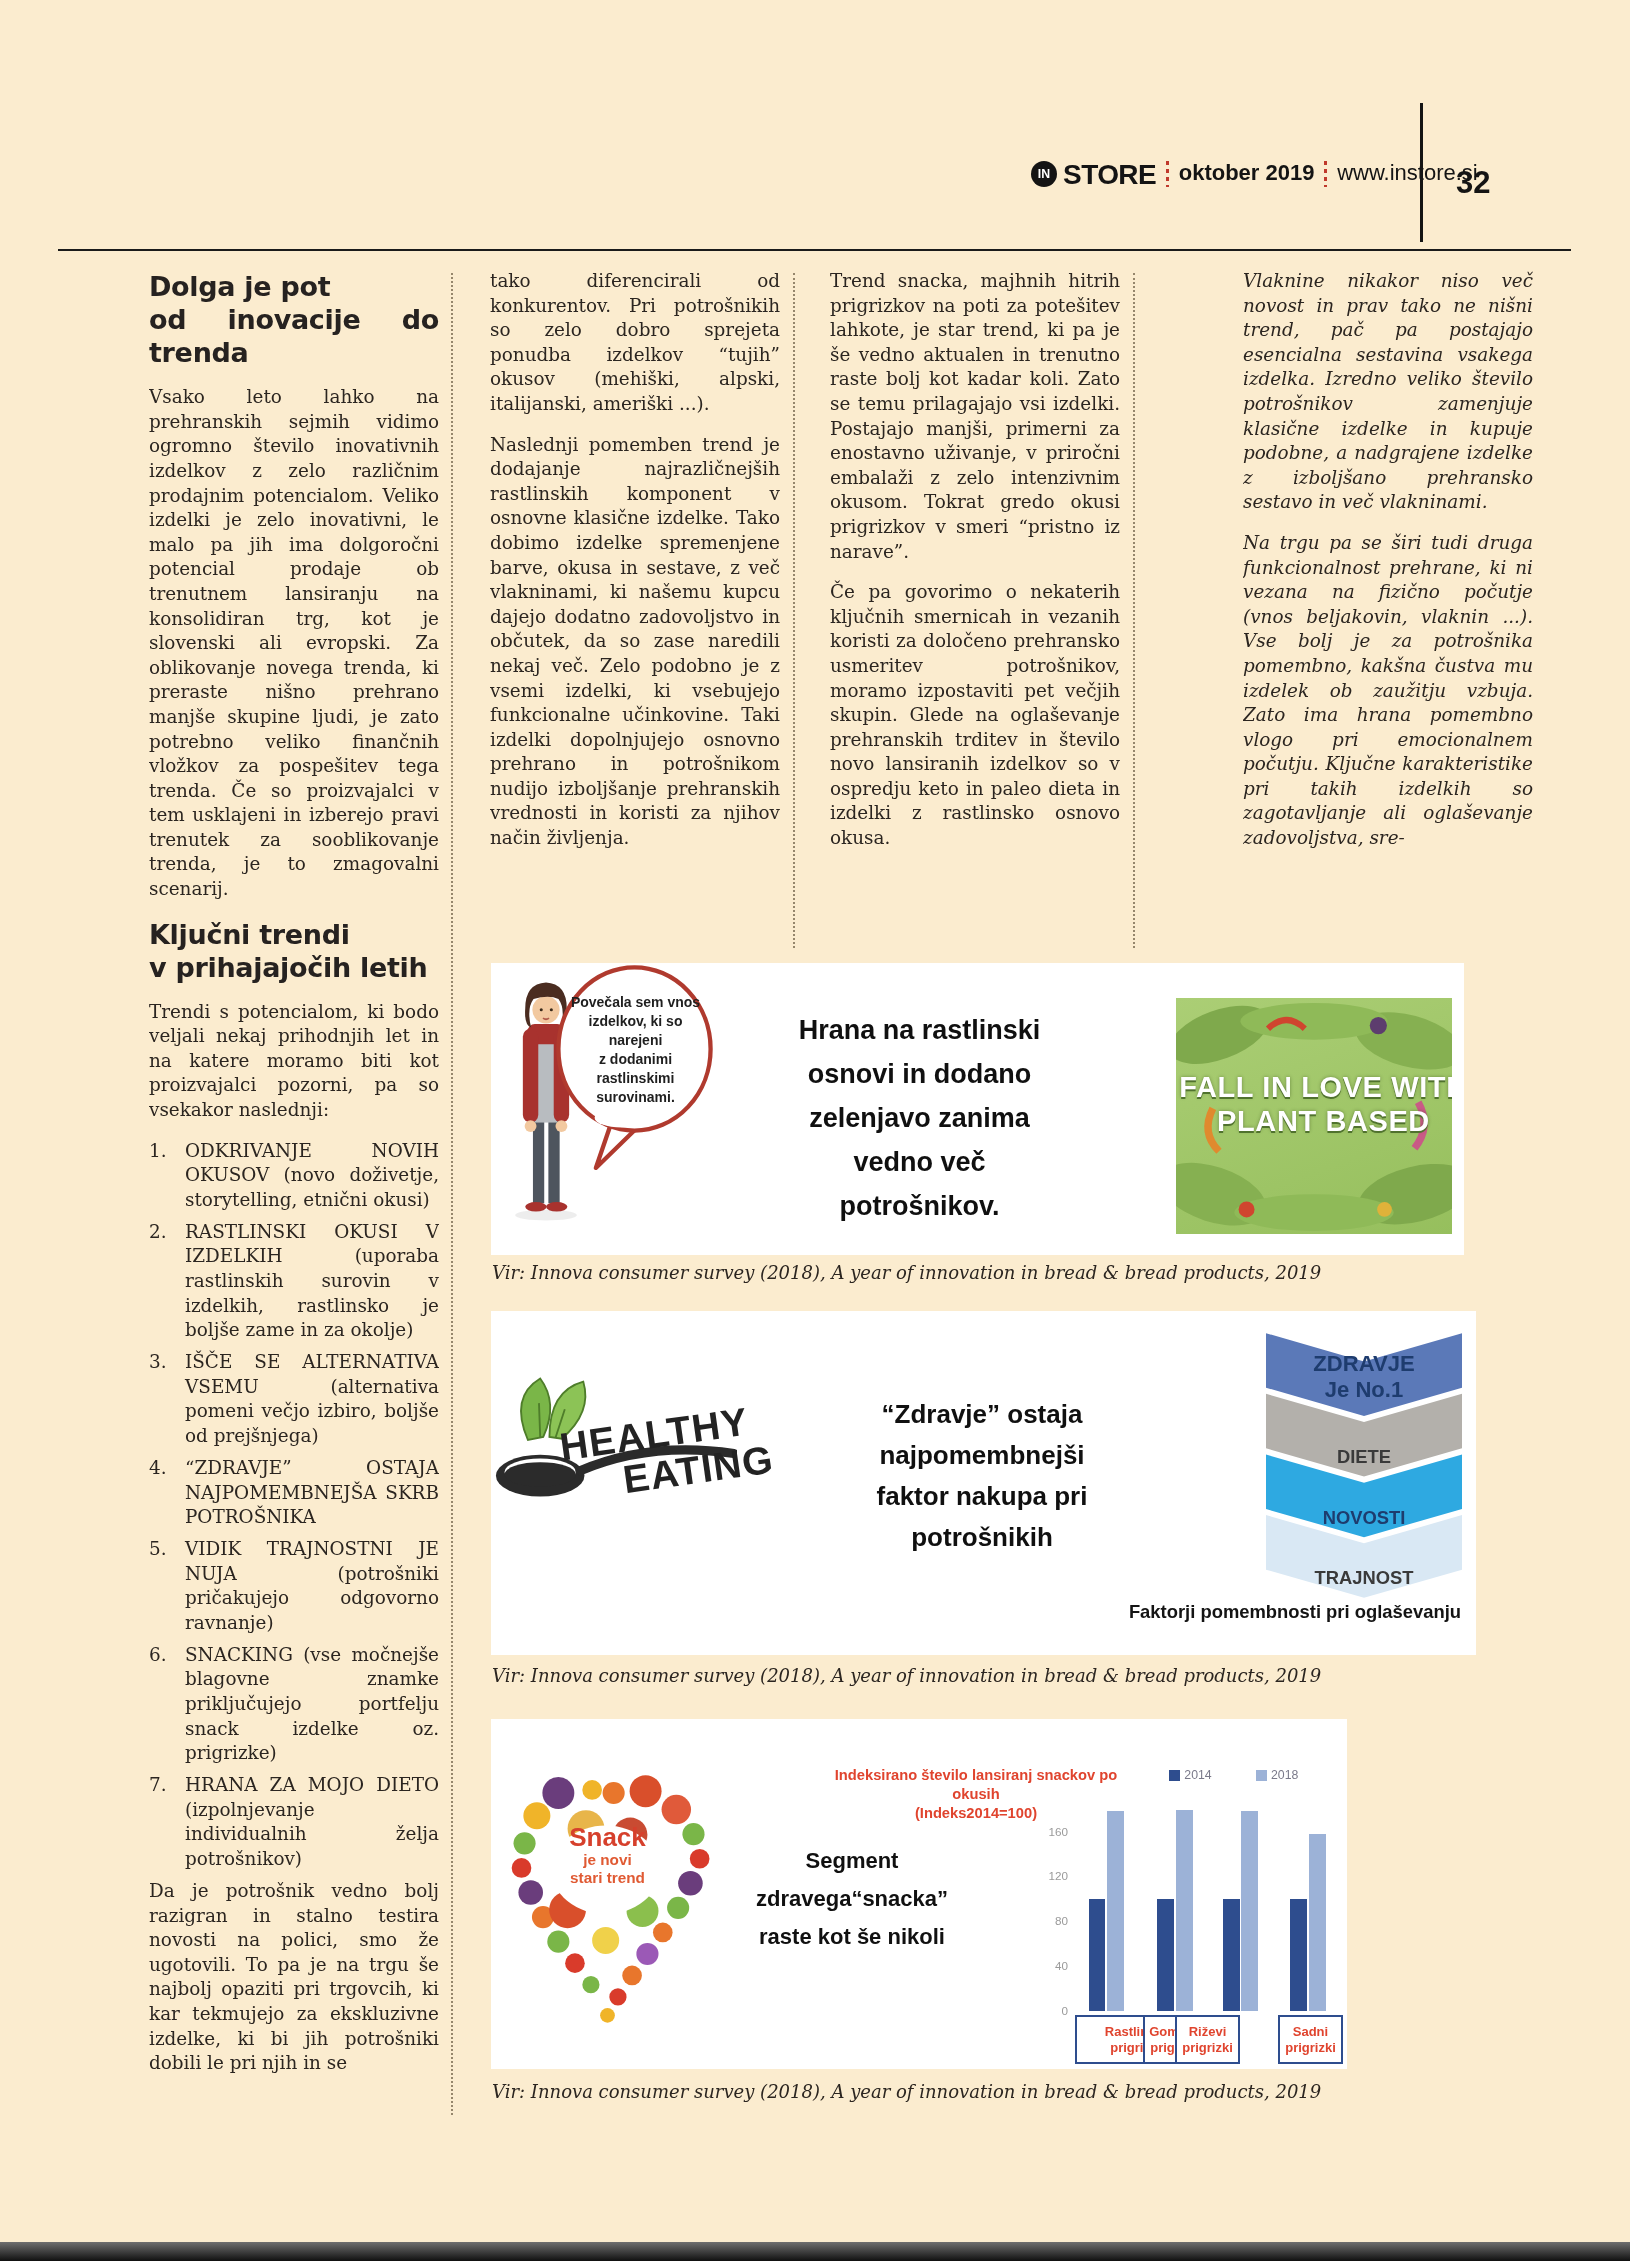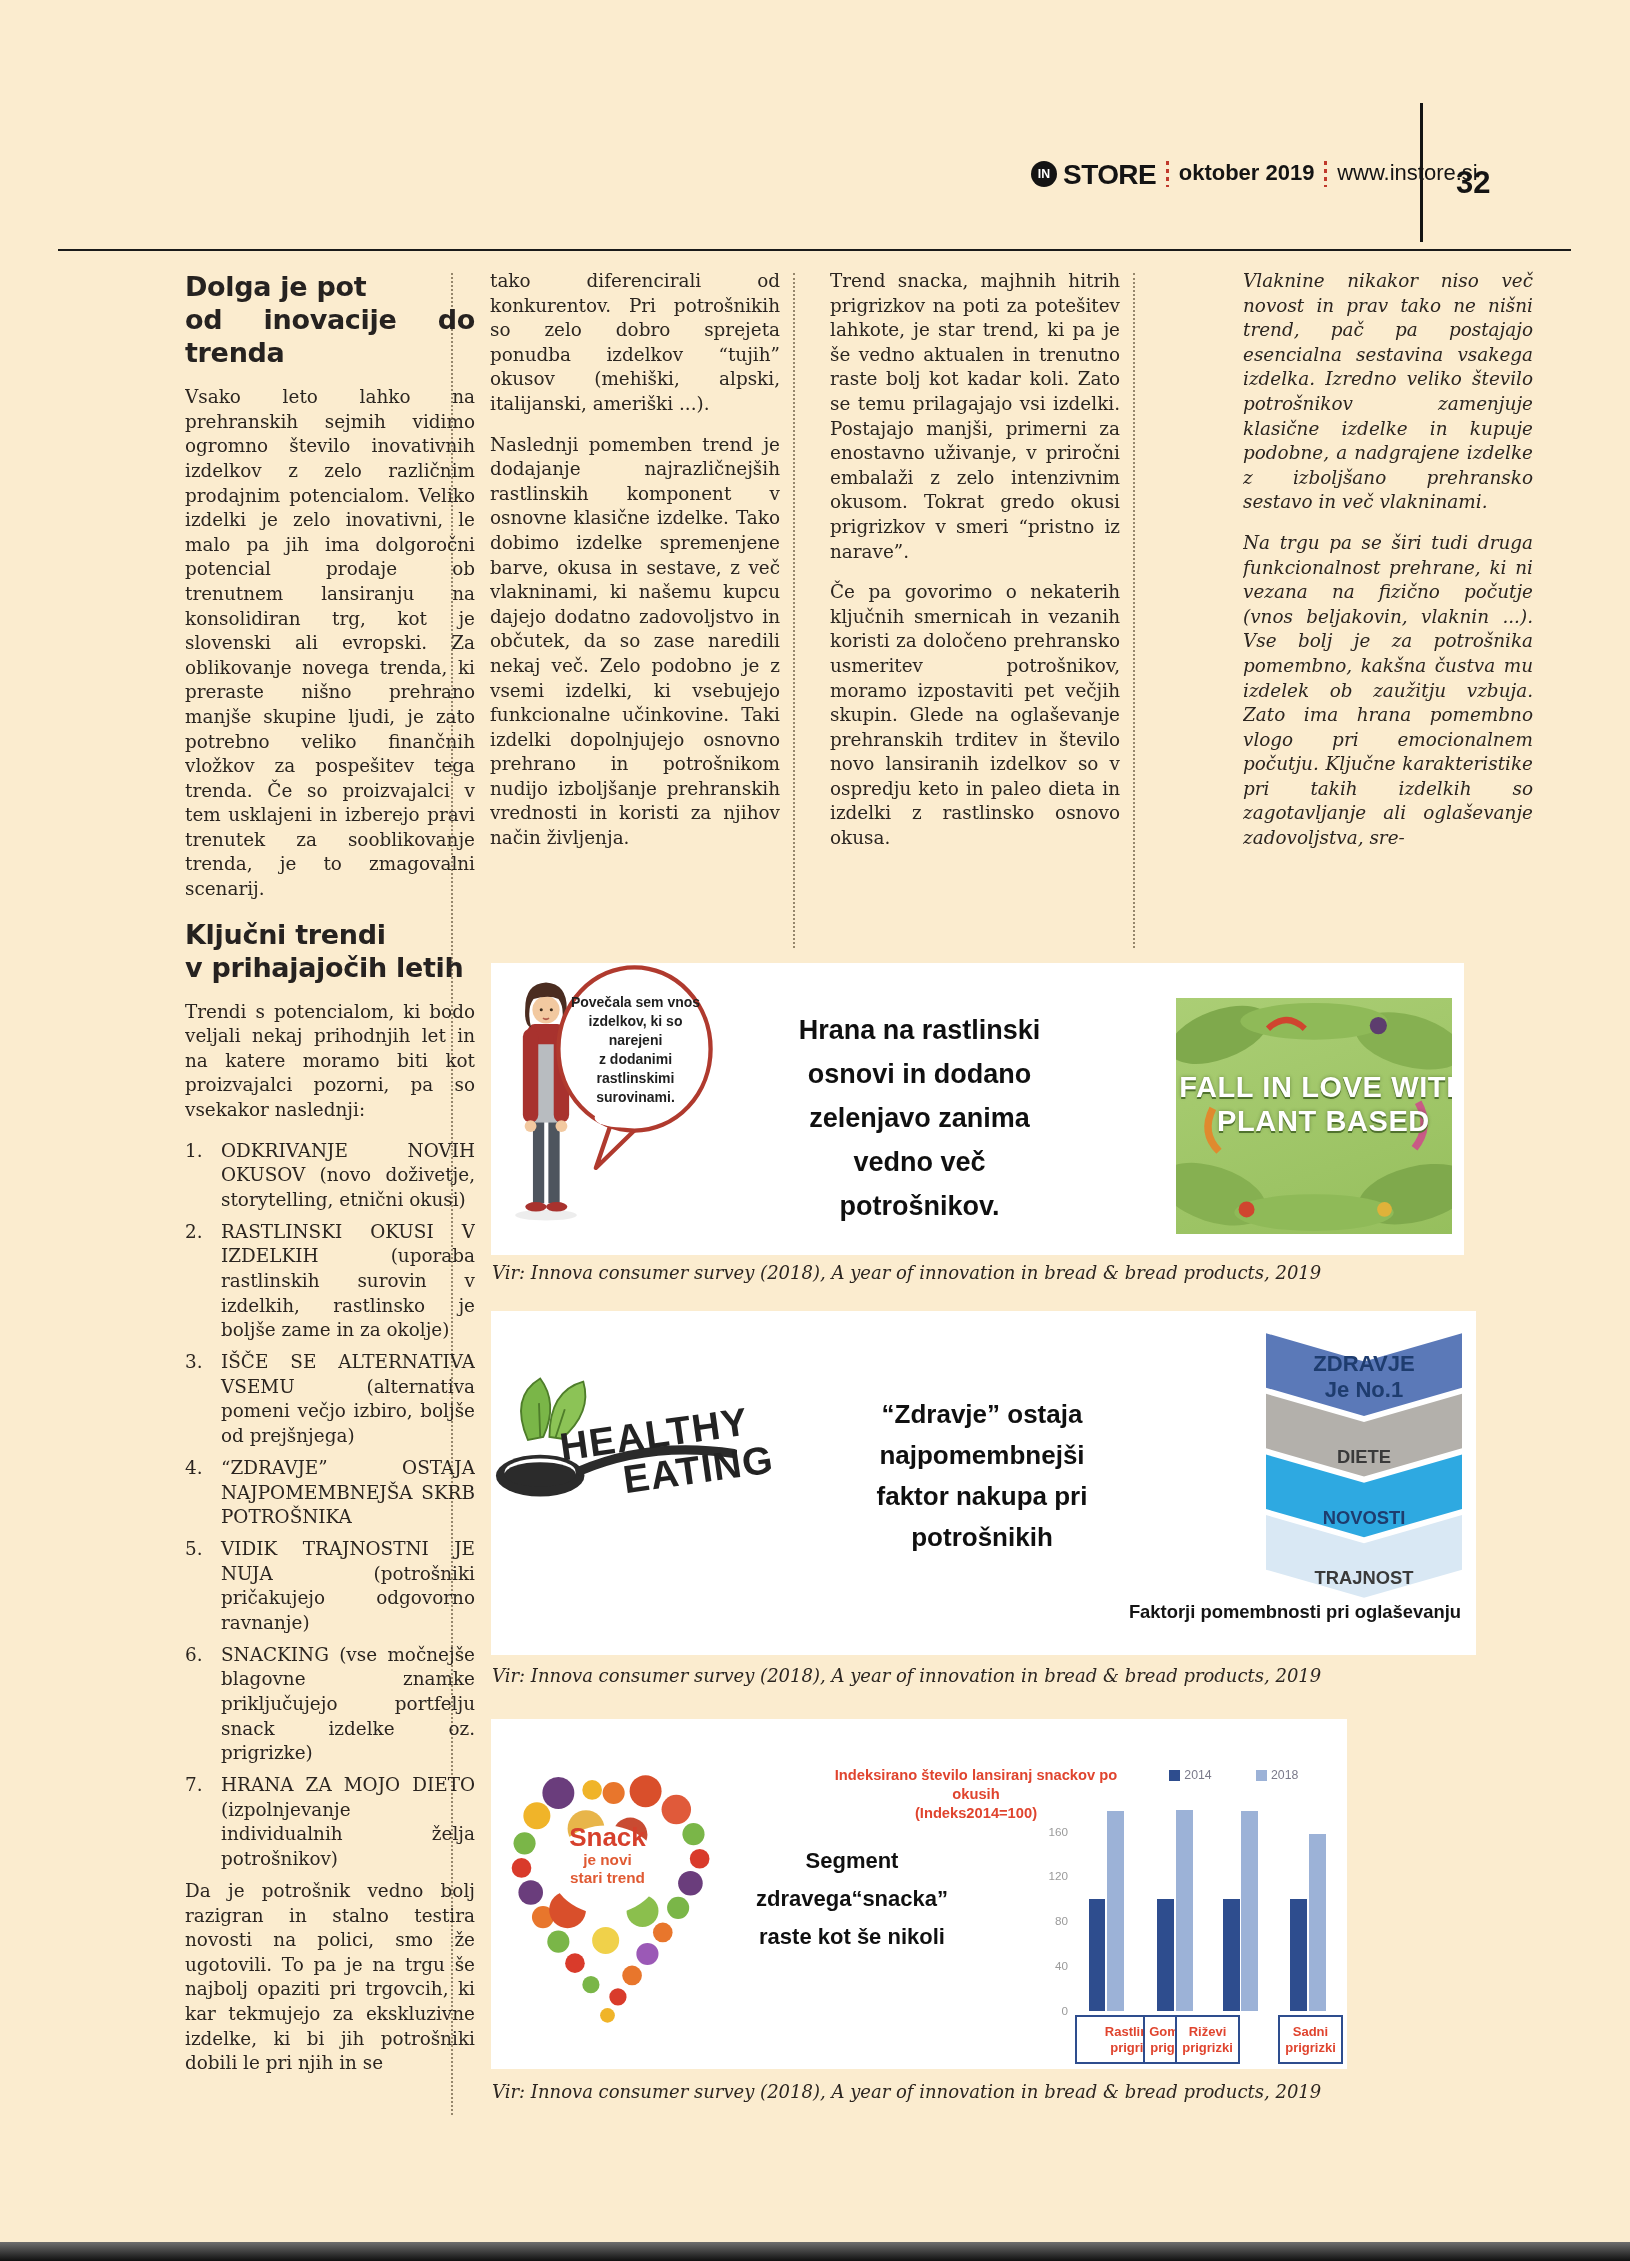--- a/index.html
+++ b/index.html
@@ -15,21 +15,21 @@
         background-image:repeating-linear-gradient(#c0392b 0 3.7px,transparent 3.7px 8px);}
   .issue{font:bold 22px/24.6px "Liberation Sans",sans-serif;color:#141414;}
   .site{font:22px/24.6px "Liberation Sans",sans-serif;color:#141414;}
   .hline{position:absolute;left:1420px;top:103px;width:2.5px;height:139px;background:#141414;}
   .pagenum{position:absolute;left:1456px;top:167px;font:bold 31px/31px "Liberation Sans",sans-serif;color:#141414;}
   .rule{position:absolute;left:58px;top:249px;width:1513px;height:1.8px;background:#1a1a1a;}
   
   .col{position:absolute;top:269px;width:290px;font-size:18.4px;line-height:24.6px;
        text-align:justify;overflow:hidden;}
   .col p{margin:0 0 16px 0;}
-  .col1{left:149px;height:1848px;margin-left:36px;}
+  .col1{left:149px;height:1848px;}
   .col2{left:490px;height:685px;}
   .col3{left:830px;height:685px;}
   .col4{left:1243px;height:685px;font-style:italic;}
   .ahead{font-family:"DejaVu Sans",sans-serif;font-weight:bold;font-size:27px;line-height:33px;
          color:#262220;letter-spacing:-0.3px;white-space:pre-line;margin:1.2px 0 16px 0;}
   .ahead2{margin-top:9.8px;}
   .trow{display:flex;margin:0 0 7.4px 0;}
   .tnum{flex:none;width:36px;}
   .ttxt{flex:1;text-align:justify;}
   .vsep{position:absolute;width:0;border-left:2.5px dotted #95866c;}

